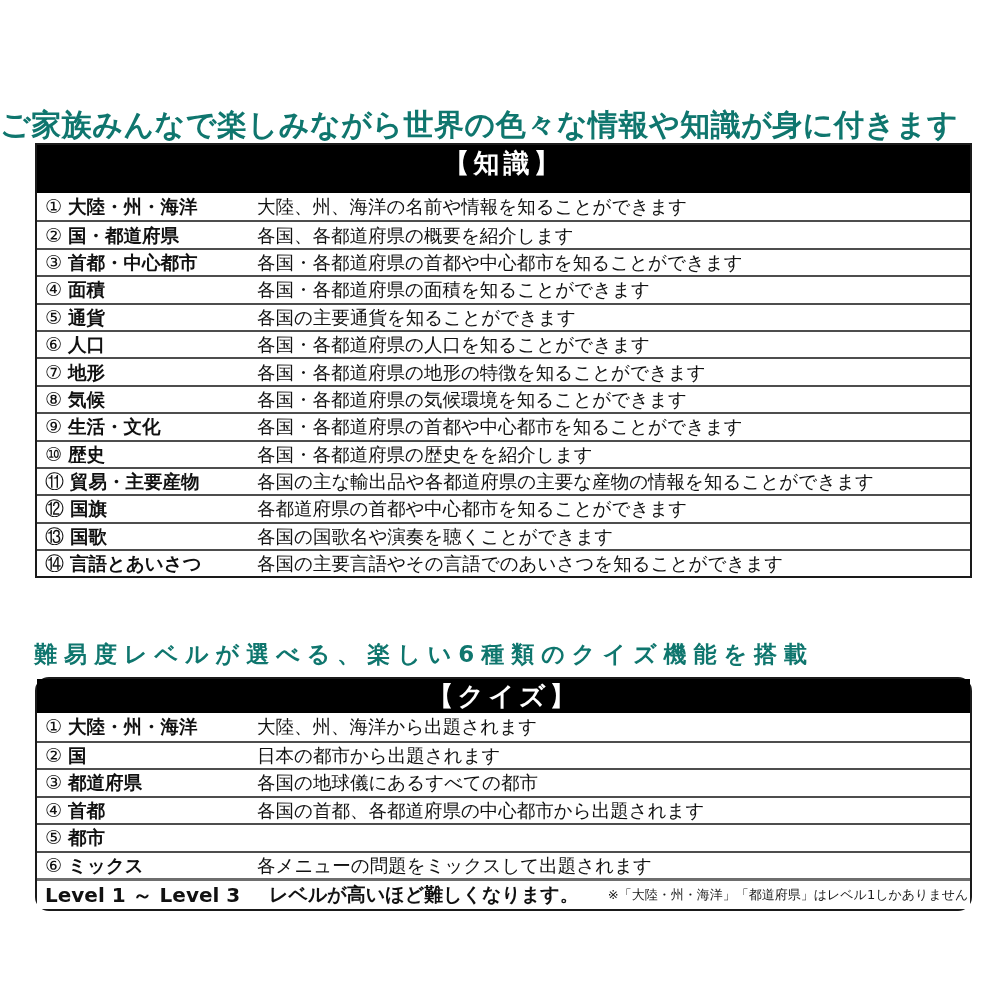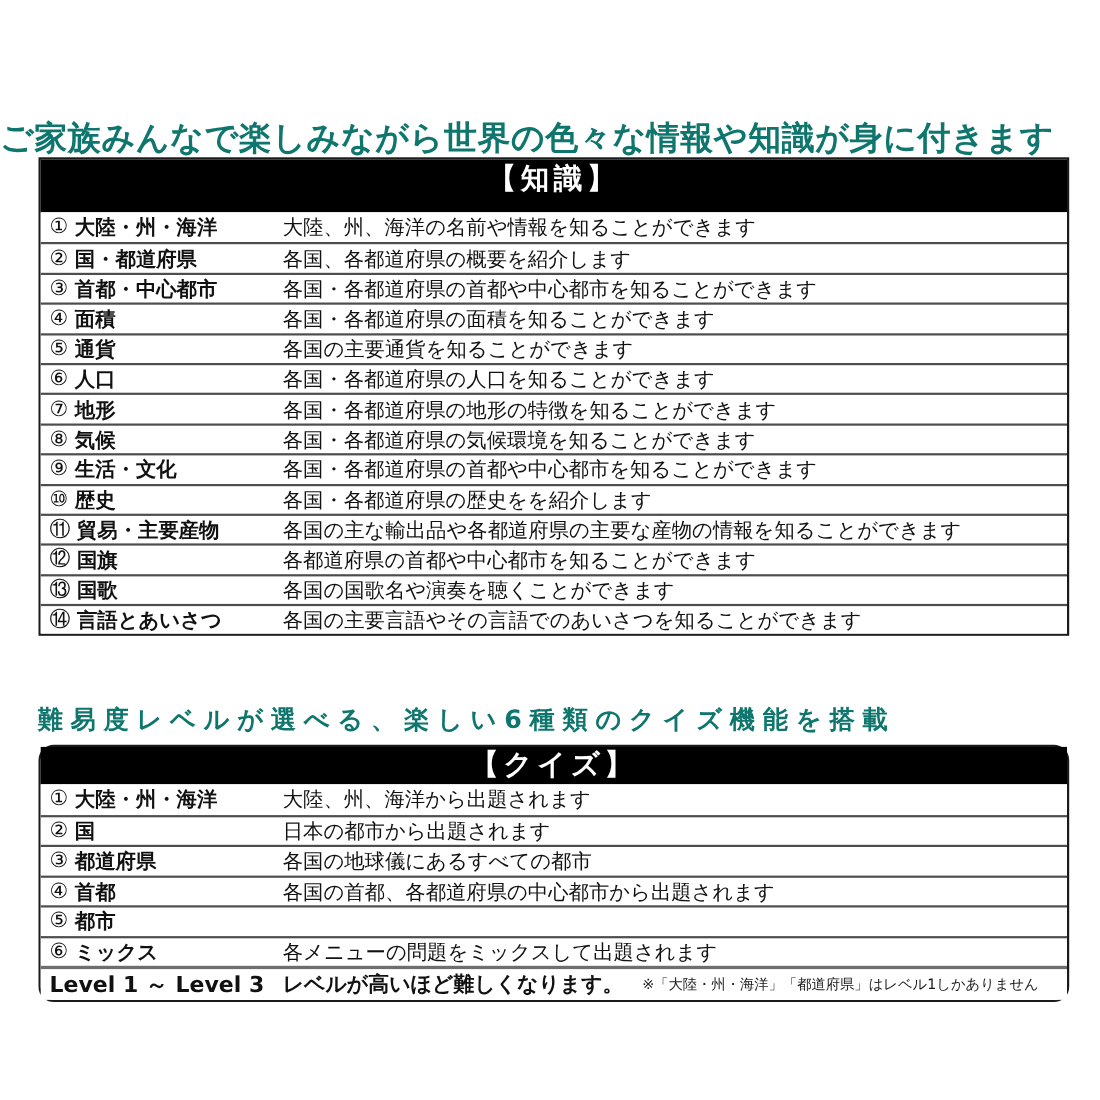--- a/index.html
+++ b/index.html
@@ -71,20 +71,21 @@
   }
   .row-desc {
     font-weight: 500;
     white-space: nowrap;
     overflow: hidden;
   }
 
   .level-row {
     height: 31px !important;
     border-top: 3px solid #6e6e6e !important;
+    gap: 12px;
   }
   .level-label {
     flex: 0 0 212px;
     font-weight: bold;
     font-size: 20px;
     white-space: nowrap;
   }
   .level-desc {
     font-weight: bold;
     font-size: 19px;

